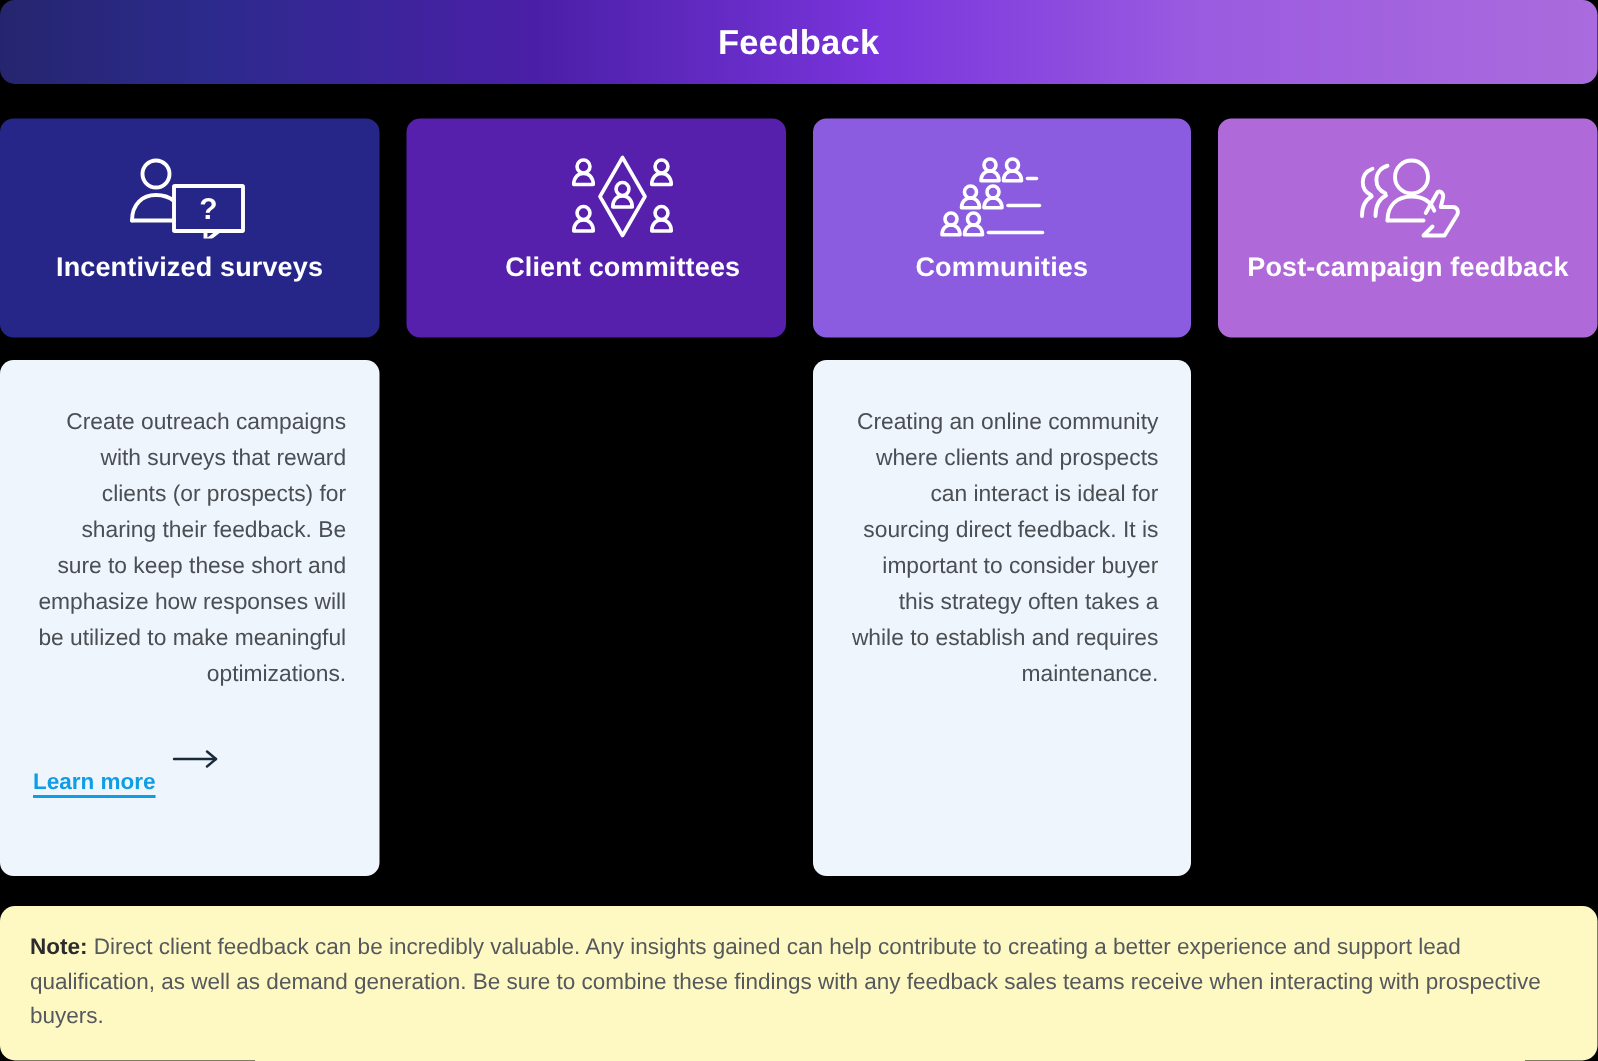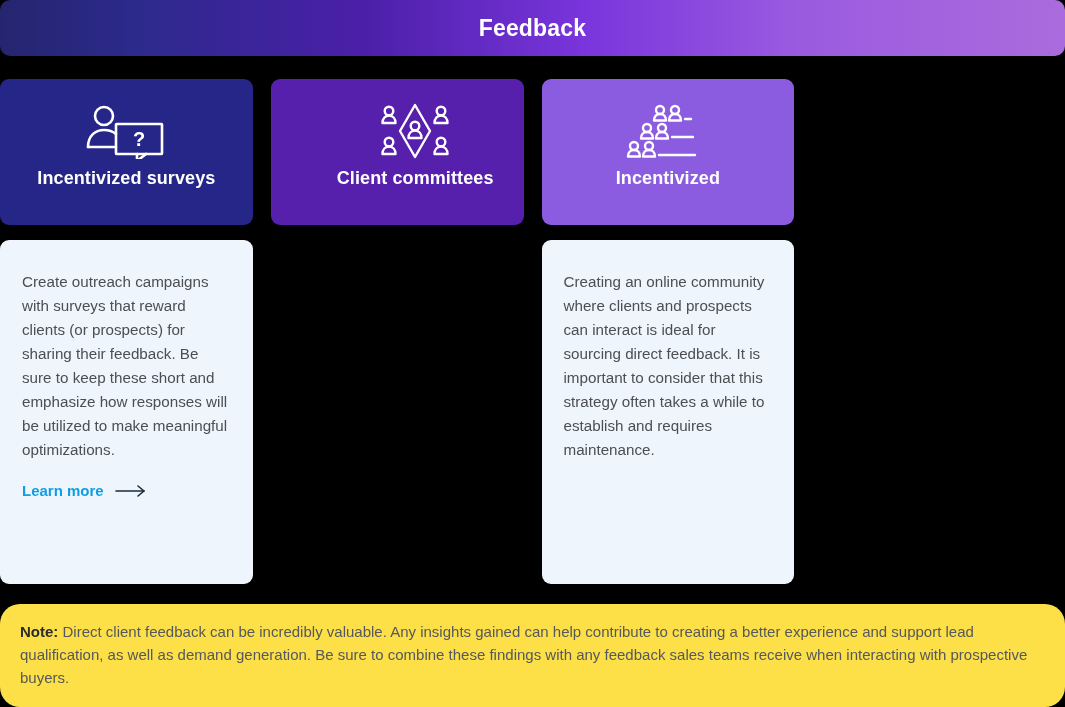--- a/index.html
+++ b/index.html
@@ -88,55 +88,58 @@
 
   
   .card-body {
     min-height: 344px;
     border-radius: 9px;
     background: #EFF5FC;
     box-sizing: border-box;
     padding: 30px 22px 20px 22px;
     display: flex;
     flex-direction: column;
+    text-align: right;
   }
   .card-body-text {
     color: #4B4F54;
     font-size: 15.2px;
     line-height: 24px;
     white-space: pre-wrap;
   }
   .learn-more-row {
     margin-top: 20px;
     display: flex;
     align-items: center;
     gap: 10px;
   }
   .learn-more-link {
     color: #0F9EE6;
     font-size: 15px;
     font-weight: bold;
+    text-decoration: underline;
     text-underline-offset: 4px;
     text-decoration-thickness: 2px;
     cursor: pointer;
+    margin-top: 31px;
   }
   .learn-more-arrow {
     display: inline-flex;
     align-items: center;
   }
 
   
   .note-box {
     position: absolute;
     left: 0;
     top: 604px;
     width: 1065px;
     height: 103px;
-    border-radius: 20px;
-    background: #fde047;
+    border-radius: 10px;
+    background: #fef9c3;
     box-sizing: border-box;
     padding: 16px 20px 0 20px;
   }
   .note-text {
     color: #55585C;
     font-size: 15px;
     line-height: 23px;
   }
   .note-label {
     color: #2B2B2B;
@@ -220,28 +223,47 @@
             <path d="M33 35.5 C33 31.4 35.7 29 39 29 C42.3 29 45 31.4 45 35.5 Z"></path>
             <path d="M49 34 L70 34"></path>
 
             <circle cx="11" cy="43" r="4"></circle>
             <path d="M5 53.5 C5 49.4 7.7 47 11 47 C14.3 47 17 49.4 17 53.5 Z"></path>
             <circle cx="26" cy="43" r="4"></circle>
             <path d="M20 53.5 C20 49.4 22.7 47 26 47 C29.3 47 32 49.4 32 53.5 Z"></path>
             <path d="M36 52 L72 52"></path>
           </svg>
         </div>
-        <div class="card-head-title">Incentivized</div>
+        <div class="card-head-title">Communities</div>
       </div>
       <div class="card-body">
-        <div class="card-body-text">Creating an online community where clients and prospects can interact is ideal for sourcing direct feedback. It is important to consider that this strategy often takes a while to establish and requires maintenance.</div>
-      </div>
-    </div>
-
-    <div class="column">
+        <div class="card-body-text">Creating an online community where clients and prospects can interact is ideal for sourcing direct feedback. It is important to consider buyer this strategy often takes a while to establish and requires maintenance.</div>
+      </div>
+    </div>
+
+    <div class="column">
+      <div class="card-head" style="background:#B069D8;">
+        <div class="card-icon">
+          <svg width="92" height="56" viewBox="0 0 92 56" fill="none" stroke="#ffffff" stroke-width="2.6" stroke-linecap="round" stroke-linejoin="round">
+
+            <path d="M22 9.5 C18 11 15.5 14.4 15.5 18.5 C15.5 22.3 17.6 25.4 21 27"></path>
+            <path d="M15 41 C15 34.3 17.6 30 21.5 28"></path>
+
+            <path d="M32 7.5 C27.6 8.7 24.6 12.3 24.6 16.8 C24.6 20.9 27 24.3 30.6 25.8"></path>
+            <path d="M24 41 C24 34 26.9 29.4 31 27.4"></path>
+
+            <circle cx="48" cy="15" r="11"></circle>
+            <path d="M32 44 C32 33.5 38.6 28 48 28 C55.2 28 60.8 31.3 63.2 37.5"></path>
+            <path d="M32 44 L56 44"></path>
+
+            <path d="M62 48 L56 54 L70 54 L78 41 C80 38 78.5 35 75.5 35 L67.5 35 L69 29 C69.6 26.2 67.8 24 65.4 25 L57.5 39"></path>
+          </svg>
+        </div>
+        <div class="card-head-title">Post-campaign feedback</div>
+      </div>
     </div>
 
   </div>
 
   <div class="note-box">
     <div class="note-text"><span class="note-label">Note:</span><span> Direct client feedback can be incredibly valuable. Any insights gained can help contribute to creating a better experience and support lead qualification, as well as demand generation. Be sure to combine these findings with any feedback sales teams receive when interacting with prospective buyers.</span></div>
   </div>
 
 </div>
 

